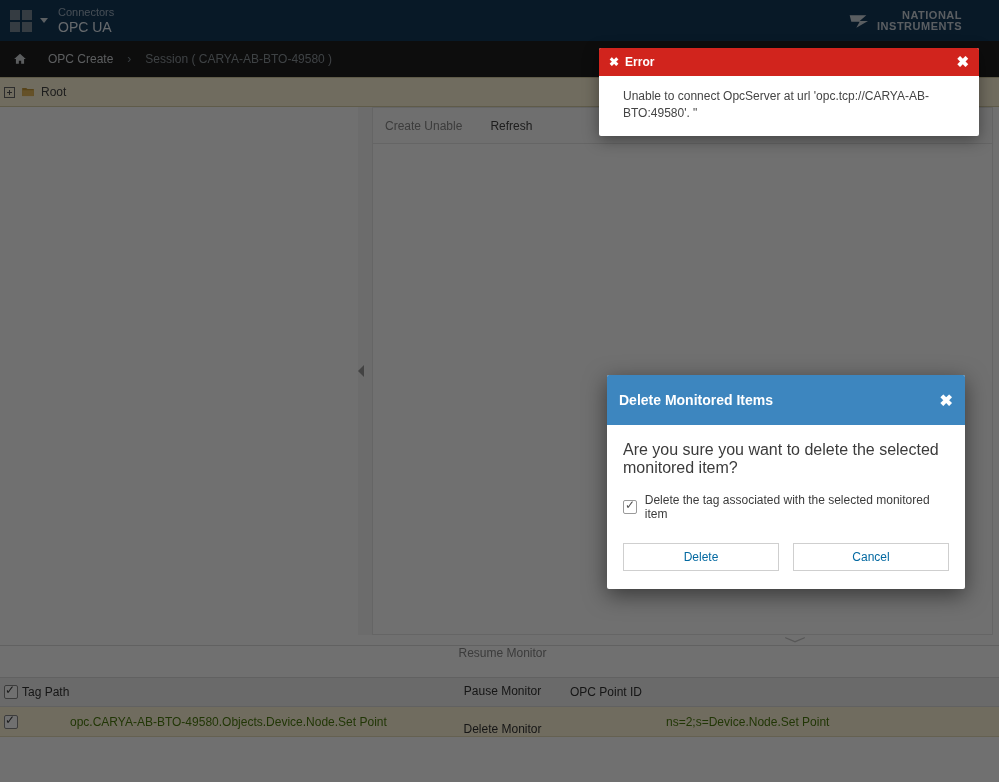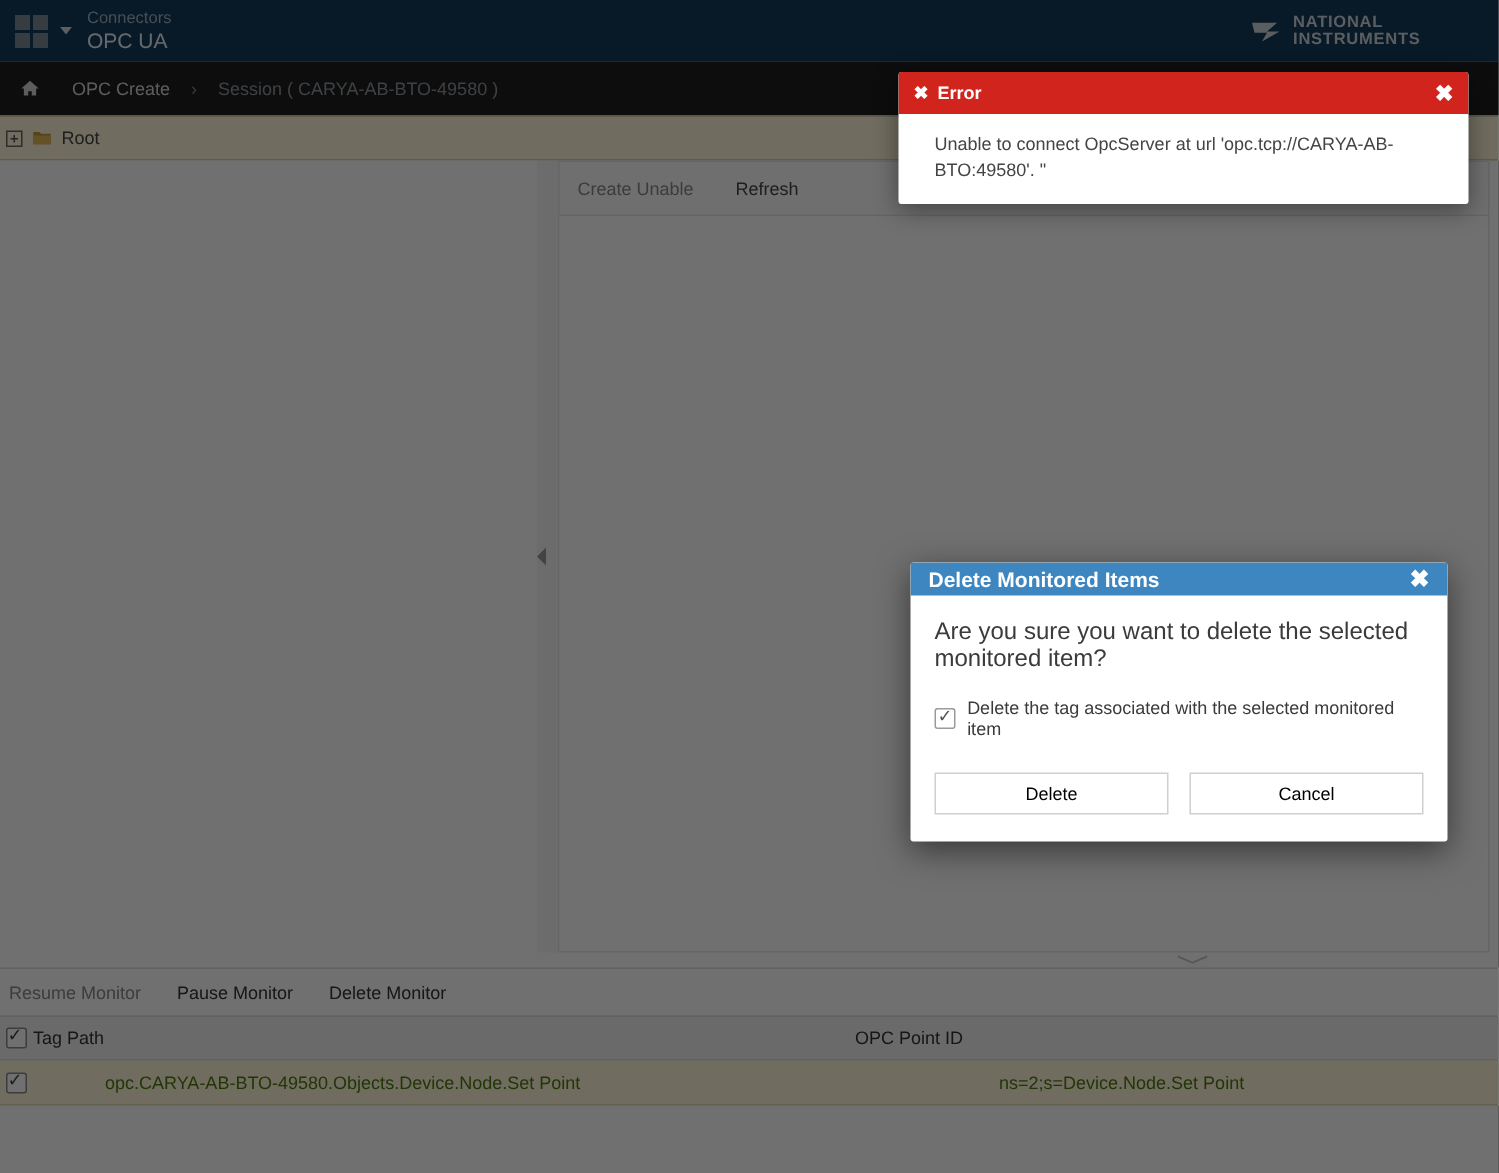--- a/index.html
+++ b/index.html
@@ -8,21 +8,21 @@
 
 .app { position: absolute; inset: 0; background: #fff; }
 
 .topbar { height: 41px; background: #14395a; color: #d0d8df; display: flex; align-items: center; font-size: 12px; }
 .topbar .waffle { width: 22px; height: 22px; margin-left: 10px; display: grid; grid-template-columns: repeat(2,1fr); grid-template-rows: repeat(2,1fr); gap: 2px; }
 .topbar .waffle span { background: #7a8a97; }
 .topbar .caret { margin: 0 8px 0 8px; width: 0; height: 0; border-left: 4px solid transparent; border-right: 4px solid transparent; border-top: 5px solid #cfd8e0; }
 .topbar .titleblock { display: flex; flex-direction: column; line-height: 1.15; margin-left: 2px; }
 .topbar .titleblock .small { font-size: 11px; color: #9fb2c2; }
 .topbar .titleblock .big { font-size: 14px; color: #e6eef5; }
-.topbar .ni { margin-left: auto; margin-right: 52px; display: flex; align-items: center; gap: 9px; }
+.topbar .ni { margin-left: auto; margin-right: 37px; display: flex; align-items: center; gap: 9px; text-align: right; }
 .topbar .ni-eagle { width: 20px; height: 18px; }
 .topbar .ni-text { font-size: 11px; font-weight: 700; letter-spacing: 0.5px; color: #cdd6de; line-height: 1; }
 
 .breadcrumbs { height: 36px; background: #1e1e1e; color: #cfd3d7; display: flex; align-items: center; font-size: 12px; padding-left: 6px; gap: 14px; }
 .breadcrumbs .home { width: 16px; height: 14px; fill: #cfd3d7; margin: 0 6px 0 6px; }
 .breadcrumbs .chev { color: #7e8a93; }
 .breadcrumbs .faded { color: #8e969c; }
 
 .tree-hdr { height: 30px; background: #fff6d8; border: 1px solid #d8d0a6; border-left: 0; border-right: 0; display: flex; align-items: center; font-size: 12px; color: #444; padding-left: 4px; gap: 6px; }
 .tree-hdr .plus { width: 11px; height: 11px; border: 1px solid #666; position: relative; }
@@ -35,21 +35,21 @@
 .left { width: 358px; background: #fff; border-right: 0; }
 .gutter { width: 14px; background: #f5f5f5; display: flex; align-items: center; justify-content: flex-start; position: relative; }
 .gutter .arrow { width: 0; height: 0; border-top: 6px solid transparent; border-bottom: 6px solid transparent; border-right: 6px solid #999; }
 .right { flex: 1; background: #fdfdfd; border: 1px solid #e6e6e6; margin-right: 6px; margin-top: 0; }
 .right .toolbar { height: 36px; border-bottom: 1px solid #e6e6e6; display: flex; align-items: center; padding-left: 12px; gap: 28px; font-size: 12px; color: #888; }
 .right .toolbar .active { color: #444; }
 .right .canvas { height: calc(100% - 36px); background: #fff; }
 .collapse-hint { height: 10px; display:flex; justify-content:flex-end; padding-right:190px; }
 .collapse-hint svg { width: 28px; height: 8px; }
 
-.bottom-actions { height: 32px; border-top: 1px solid #dcdcdc; display: flex; align-items: center; padding-left: 6px; gap: 24px; font-size: 12px; color: #888; background: #fff; }
+.bottom-actions { height: 32px; border-top: 1px solid #dcdcdc; display: flex; align-items: center; padding-left: 6px; gap: 24px; font-size: 12px; color: #888; background: #fff; flex-direction: column; }
 .bottom-actions .enabled { color: #333; }
 
 .table-hdr { height: 30px; background: #f2f2f2; border-top: 1px solid #dcdcdc; border-bottom: 1px solid #dcdcdc; display: flex; align-items: center; font-size: 12px; color: #333; }
 .table-hdr .cb, .table-row .cb { width: 22px; display: flex; justify-content: center; }
 .table-hdr .c1 { width: 548px; padding-left: 0; }
 .table-hdr .c2 { flex: 1; }
 .table-row { height: 30px; background: #fff6d8; display: flex; align-items: center; font-size: 12px; color: #4d7c0f; border-bottom: 1px solid #e6deb8; gap: 48px; }
 .table-row .c1 { width: 548px; }
 .table-row .c2 { flex: 1; }
 .chk { width: 14px; height: 14px; border: 1px solid #8a8a8a; border-radius: 2px; background: #fff; position: relative; }
@@ -60,29 +60,29 @@
 .scrim { position: absolute; inset: 0; background: rgba(0,0,0,0.56); }
 
 
 .toast { position: absolute; top: 48px; right: 20px; width: 380px; background: #fff; border-radius: 2px; box-shadow: 0 4px 16px rgba(0,0,0,0.4); overflow: hidden; font-size: 12px; }
 .toast .toast-hdr { background: #d1241d; color: #fff; height: 28px; display: flex; align-items: center; padding: 0 10px; font-weight: 600; }
 .toast .toast-hdr .status-icon { margin-right: 6px; }
 .toast .toast-hdr .close { margin-left: auto; font-size: 15px; font-weight: 700; cursor: pointer; }
 .toast .toast-body { padding: 12px 24px 14px; color: #444; line-height: 1.4; }
 
 .dialog { position: absolute; left: 607px; top: 375px; width: 358px; background: #fff; border-radius: 2px; box-shadow: 0 6px 22px rgba(0,0,0,0.5); overflow: hidden; font-size: 13px; }
-.dialog .dlg-hdr { background: #3d86bf; color: #fff; height: 22px; display: flex; align-items: center; padding: 0 12px; font-weight: 700; font-size: 14px; }
+.dialog .dlg-hdr { background: #3d86bf; color: #fff; height: 50px; display: flex; align-items: center; padding: 0 12px; font-weight: 700; font-size: 14px; }
 .dialog .dlg-hdr .close { margin-left: auto; font-size: 16px; font-weight: 700; cursor: pointer; }
 .dialog .dlg-body { padding: 16px 16px 18px; color: #3b3b3b; }
 .dialog .dlg-body .prompt { margin-bottom: 16px; font-size: 16px; }
 .dialog .dlg-body label { font-size: 12px; display: flex; align-items: center; gap: 8px; margin-bottom: 22px; }
 .dialog .dlg-body .chk2 { width: 14px; height: 14px; border: 1px solid #9a9a9a; border-radius: 2px; position: relative; display: inline-block; }
 .dialog .dlg-body .chk2::after { content: "✓"; position: absolute; top: -3px; left: 1px; font-size: 12px; color: #555; }
 .dialog .btn-row { display: flex; gap: 14px; }
-.dialog .btn { flex: 1; height: 28px; border: 1px solid #cfcfcf; background: #fff; color: #000000; font-size: 12px; display: flex; align-items: center; justify-content: center; cursor: pointer; }
+.dialog .btn { flex: 1; height: 28px; border: 1px solid #cfcfcf; background: #fff; color: #0369a1; font-size: 12px; display: flex; align-items: center; justify-content: center; cursor: pointer; }
 </style>
 </head>
 <body>
 
 <div class="app">
   <div class="topbar">
     <div class="waffle">
         <span></span>
         <span></span>
         <span></span>

